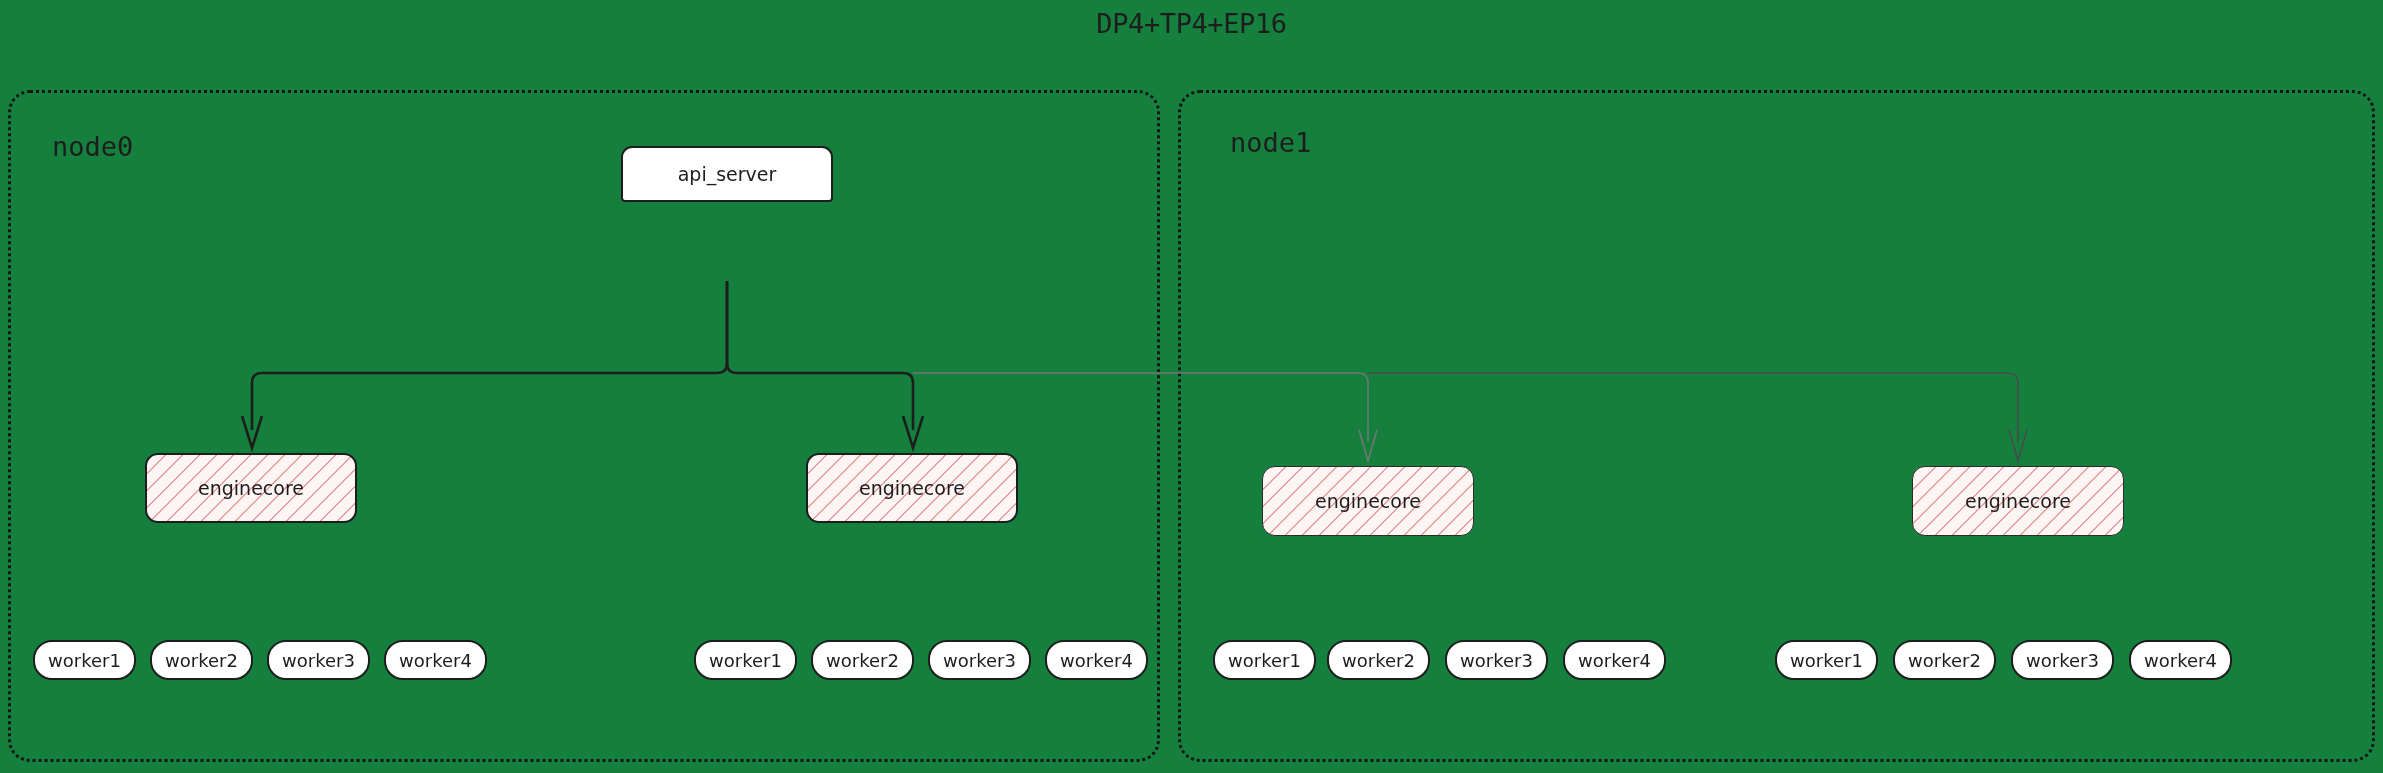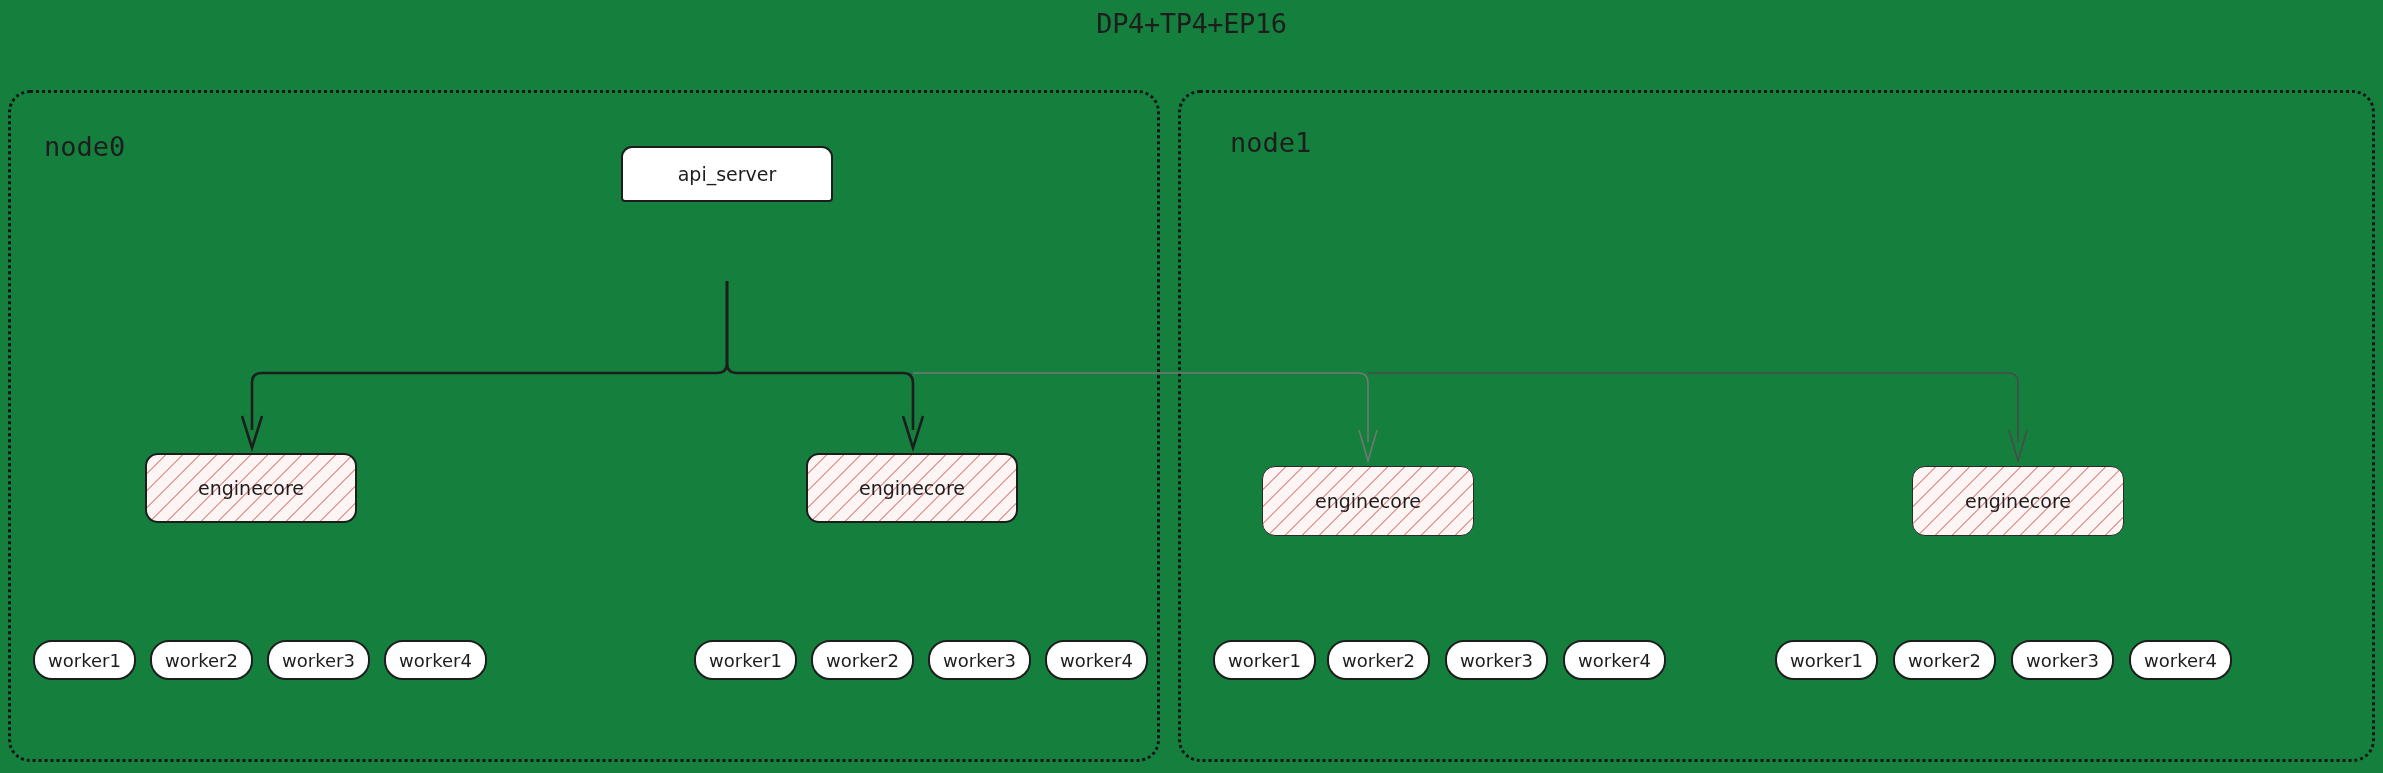--- a/index.html
+++ b/index.html
@@ -45,21 +45,21 @@
   #node1-box { left: 1178px; top: 90px;  width: 1197px; height: 672px; }
 
   .node-label {
     position: absolute;
     font-family: "DejaVu Sans Mono", "Liberation Mono", monospace;
     font-size: 27px;
     color: #1d1d1d;
     letter-spacing: 0px;
     white-space: pre;
   }
-  #node0-label { left: 44px;   top: 131px; }
+  #node0-label { left: 52px;   top: 131px; }
   #node1-label { left: 1212px; top: 127px; margin-left: 18px; }
 
   
   .shape {
     position: absolute;
     box-sizing: border-box;
     display: flex;
     align-items: center;
     justify-content: center;
     border-radius: 11px;

